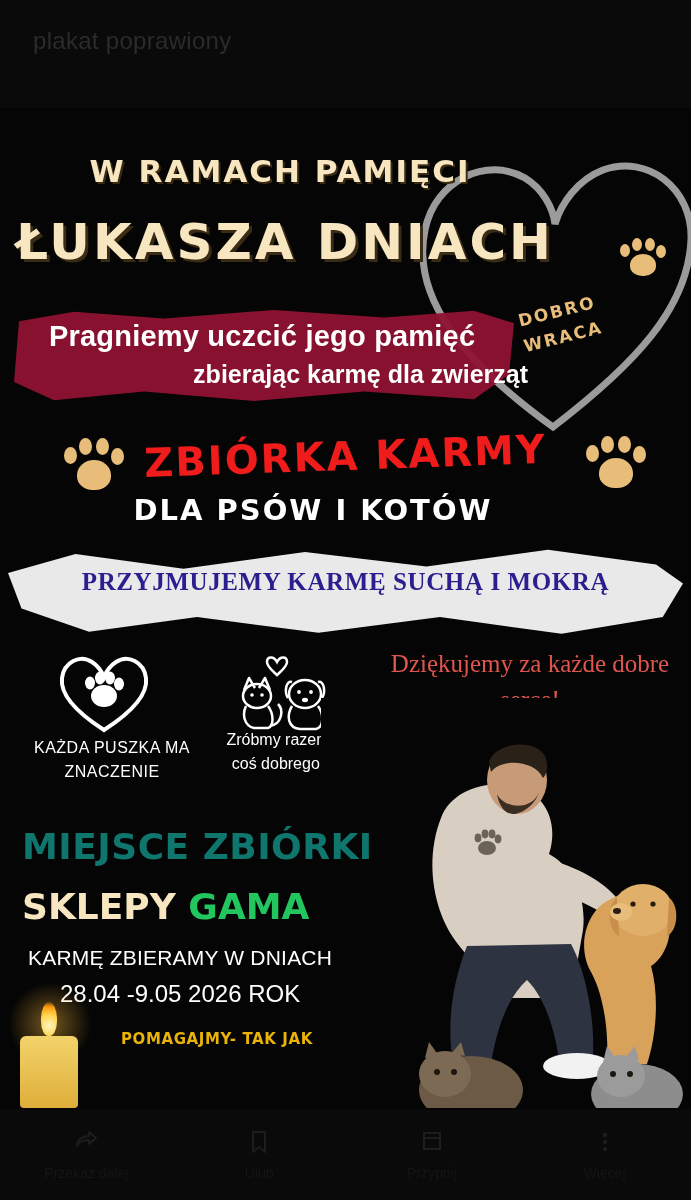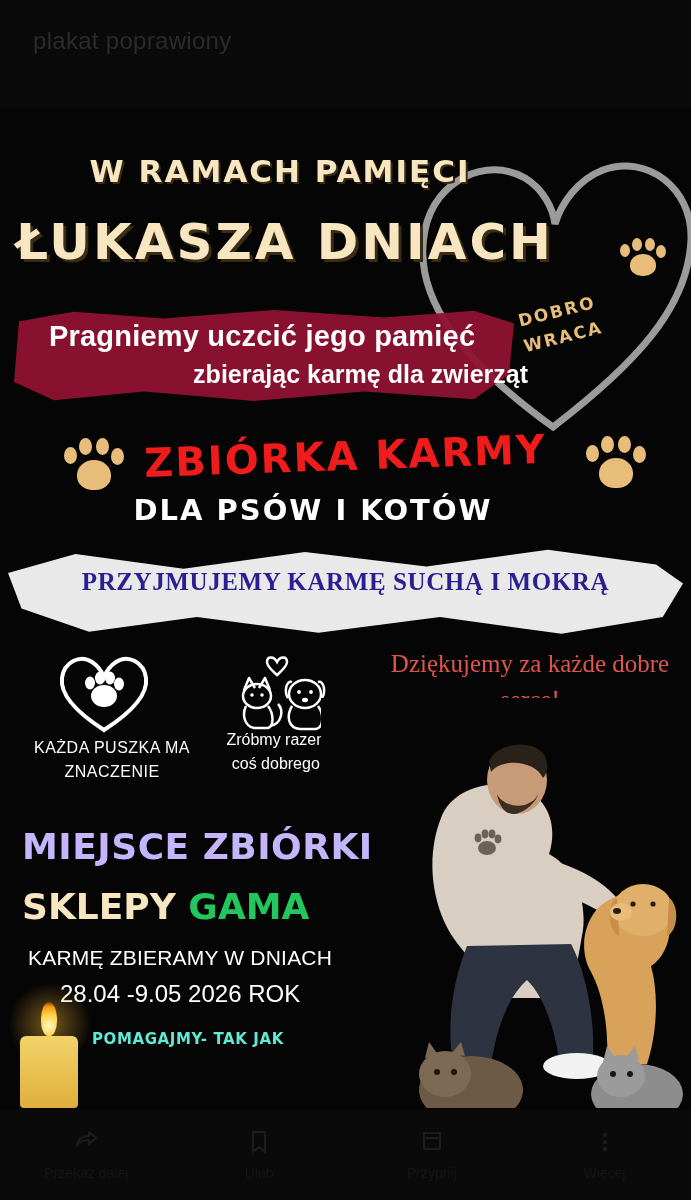--- a/index.html
+++ b/index.html
@@ -116,40 +116,40 @@
   }
 
   
   .photo {
     position: absolute; right: 0; top: 590px; width: 370px; height: 410px;
     overflow: hidden;
   }
 
   .miejsce {
     position: absolute; left: 22px; top: 718px;
-    font-size: 36px; font-weight: bold; color: #c4b5fd; letter-spacing: .5px;
+    font-size: 36px; font-weight: bold; color: #0f766e; letter-spacing: .5px;
     font-family: "DejaVu Sans", sans-serif;
   }
   .sklepy {
     position: absolute; left: 22px; top: 778px;
     font-size: 36px; font-weight: bold; color: #f7e6c0;
     font-family: "DejaVu Sans", sans-serif;
   }
   .sklepy .gama { color: #22c55e; }
   .karme-dni {
     position: absolute; left: 28px; top: 838px;
     font-size: 21px; color: #fff; letter-spacing: .2px;
   }
   .daty {
     position: absolute; left: 60px; top: 872px;
     font-size: 24px; color: #fff;
   }
   .pomagajmy {
-    position: absolute; left: 92px; top: 920px; width: 250px; 
-    color: #5eead4; font-size: 15px; font-weight: bold; line-height: 22px;
+    position: absolute; left: 92px; top: 920px; width: 250px; text-align: center;
+    color: #eab308; font-size: 15px; font-weight: bold; line-height: 22px;
     letter-spacing: .6px; font-family: "DejaVu Sans", sans-serif;
   }
 
   
   .candle { position: absolute; left: 14px; top: 888px; width: 72px; height: 112px; }
   .candle .body {
     position: absolute; bottom: 0; left: 6px; width: 58px; height: 72px;
     background: linear-gradient(180deg,#f2d36a,#dfae3a);
     border-radius: 6px 6px 4px 4px;
   }

